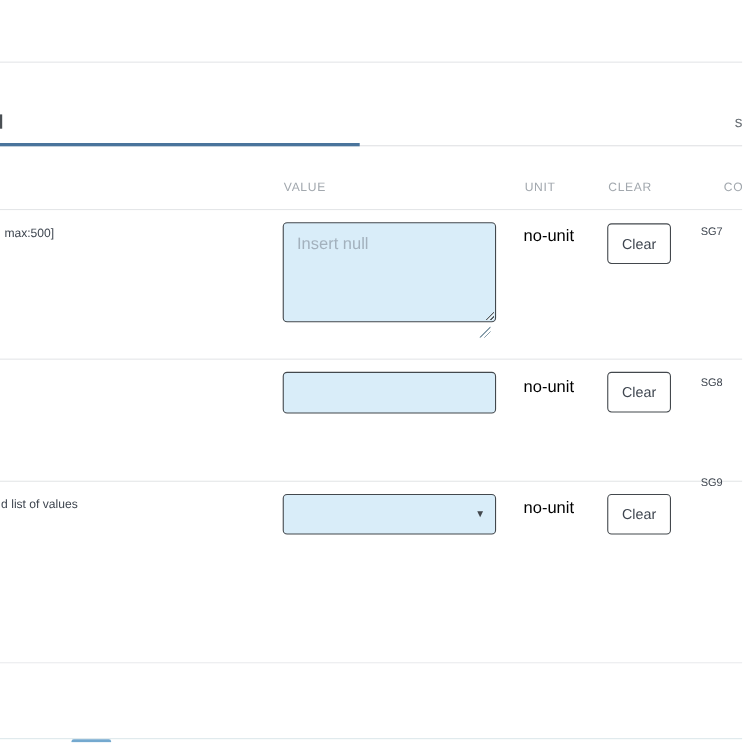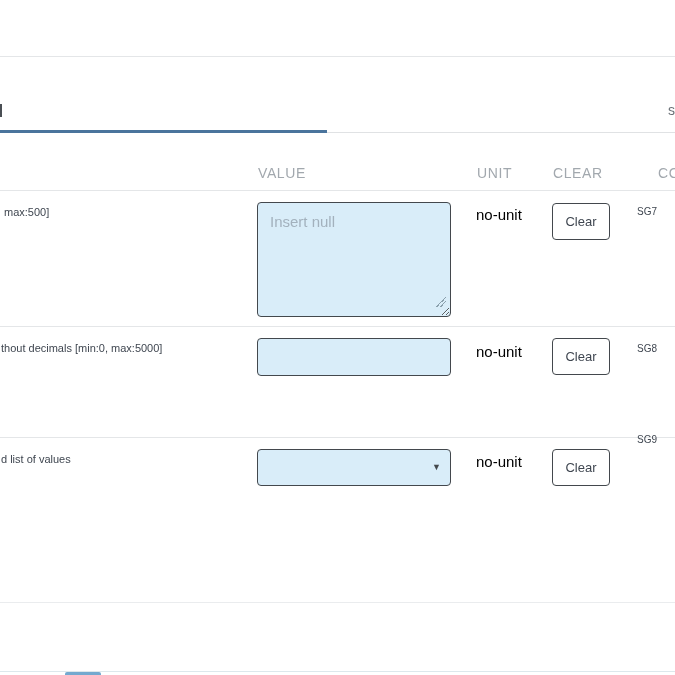--- a/index.html
+++ b/index.html
@@ -8,21 +8,21 @@
     font-family:"Liberation Sans",sans-serif;color:#3f4650;background:#fff;
   }
   .hline{position:absolute;left:0;width:675px;height:1px;background:#e4e6e8;}
   
   #top-divider{top:56px;}
   #tabbar-border{top:132px;background:#e0e2e4;}
   #active-tab-underline{position:absolute;left:0;top:130px;width:327px;height:3px;background:#4a749c;}
   #tab-fragment{position:absolute;left:0;top:104px;width:2px;height:13px;background:#4a4f54;}
   #truncated-right-text{position:absolute;left:668px;top:102px;font-size:14px;color:#6a7076;}
   
-  .col-header{position:absolute;top:165px;font-size:14px;letter-spacing:.6px;color:#a2a8ae;}
+  .col-header{position:absolute;top:165px;font-size:11px;letter-spacing:.6px;color:#a2a8ae;}
   #hdr-value{left:258px;}
   #hdr-unit{left:477px;}
   #hdr-clear{left:553px;}
   #hdr-code{left:638px;margin-left:20px;}
   #header-divider{top:190px;}
   #row-divider-1{top:326px;}
   #row-divider-2{top:437px;}
   #section-divider{top:602px;background:#eaecee;}
   #bottom-divider{top:671px;background:#dde8ec;}
   #bottom-blue-fragment{position:absolute;left:65px;top:672px;width:36px;height:3px;background:#74a9cf;border-radius:2px 2px 0 0;}
@@ -35,21 +35,21 @@
   #unit-1{top:206px;} #unit-2{top:343px;} #unit-3{top:453px;}
   .code-text{position:absolute;left:637px;font-size:10px;color:#3f4650;}
   #code-1{top:206px;} #code-2{top:343px;} #code-3{top:434px;}
   
   .blue-field{
     background:#d9edf9;border:1px solid #43484d;border-radius:4px;
     font-family:"Liberation Sans",sans-serif;font-size:15px;color:#3f4650;
     box-sizing:border-box;outline:none;
   }
   #textarea-1{
-    position:absolute;left:257px;top:202px;width:194px;height:115px;
+    position:absolute;left:257px;top:202px;width:194px;height:91px;
     padding:10px 12px;resize:both;
   }
   #textarea-1::placeholder{color:#a3b1bd;opacity:1;}
   #resize-handle{
     position:absolute;left:436px;top:297px;width:10px;height:10px;pointer-events:none;
     background:
       linear-gradient(135deg,transparent 48%, #8aa0ad 48%, #8aa0ad 55%, transparent 55%,
       transparent 68%, #8aa0ad 68%, #8aa0ad 75%, transparent 75%);
   }
   #input-2{
@@ -86,21 +86,20 @@
   <div class="hline" id="header-divider"></div>
 
   <span class="row-label" id="label-1">max:500]</span>
   <textarea class="blue-field" id="textarea-1" placeholder="Insert null" style=""></textarea>
   <div id="resize-handle"></div>
   <span class="unit-text" id="unit-1">no-unit</span>
   <button class="clear-btn" id="clear-1">Clear</button>
   <span class="code-text" id="code-1">SG7</span>
   <div class="hline" id="row-divider-1"></div>
 
-  <span class="row-label" id="label-2">thout decimals [min:0, max:5000]</span>
   <input type="text" class="blue-field" id="input-2" value="" style="">
   <span class="unit-text" id="unit-2">no-unit</span>
   <button class="clear-btn" id="clear-2">Clear</button>
   <span class="code-text" id="code-2">SG8</span>
   <div class="hline" id="row-divider-2"></div>
 
   <span class="row-label" id="label-3">d list of values</span>
   <div class="blue-field" id="select-3">
     <span class="select-arrow">▼</span>
   </div>

